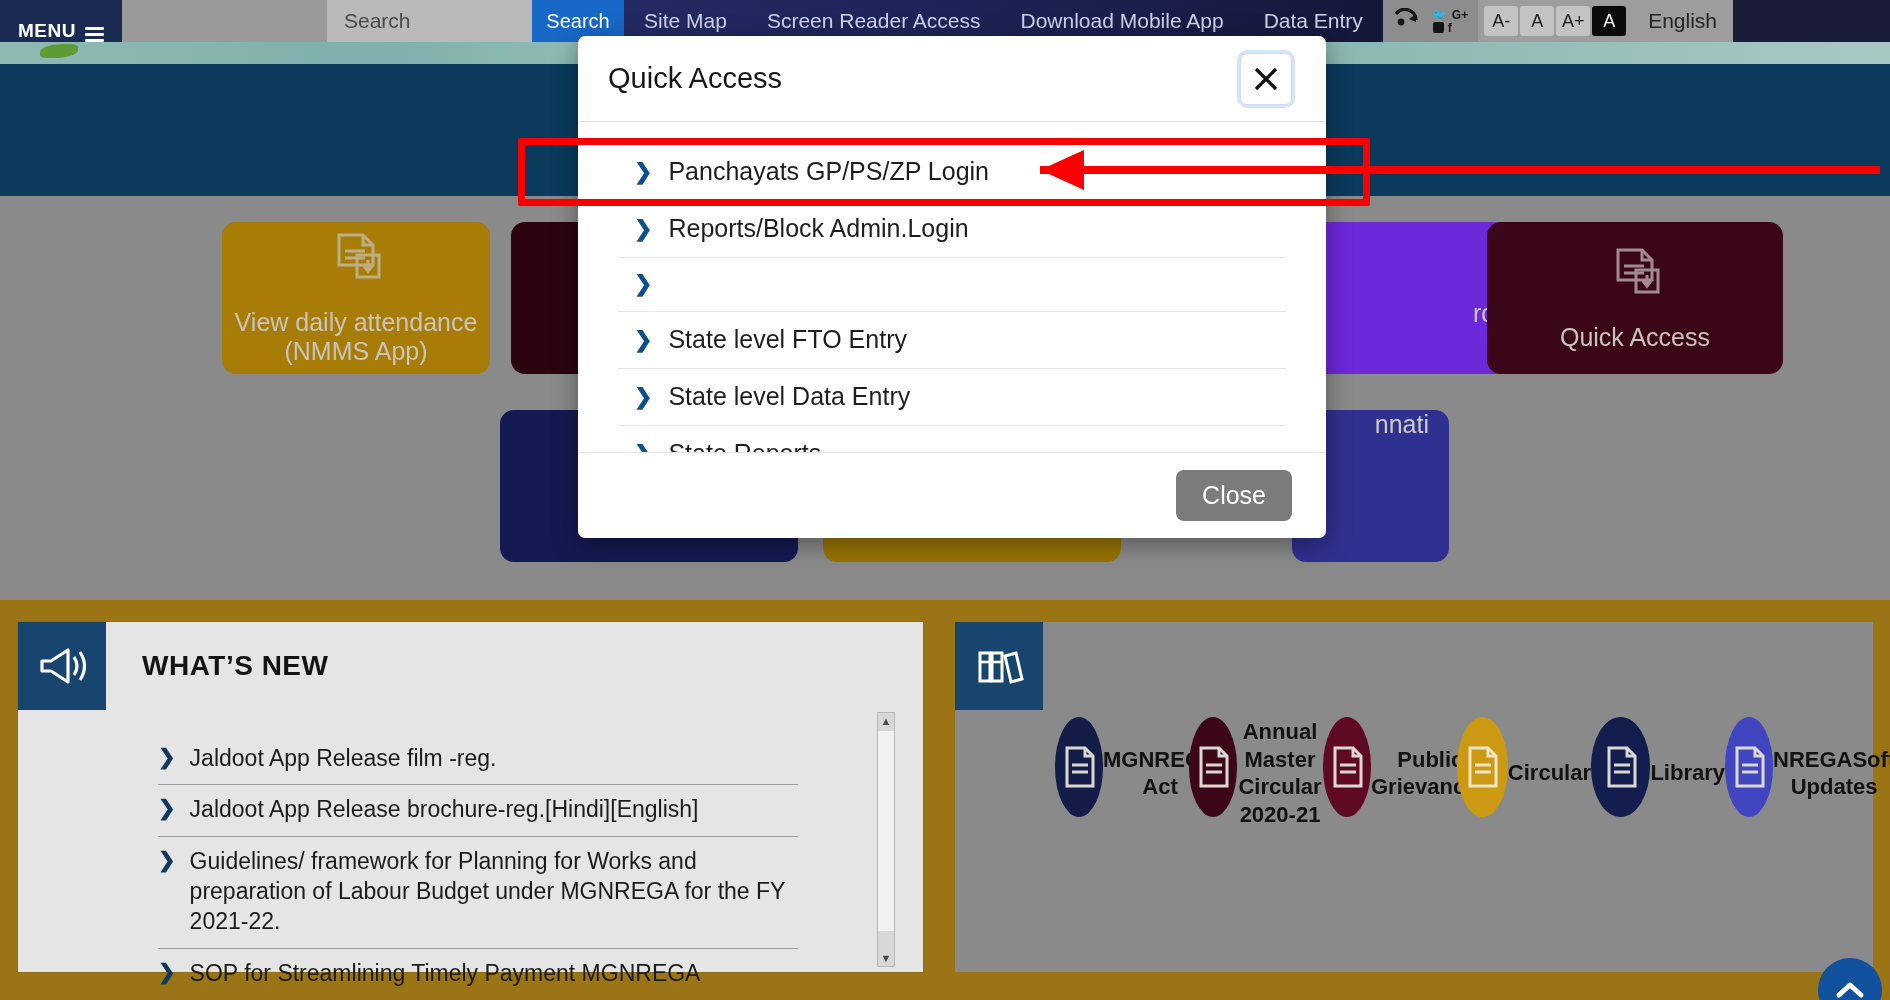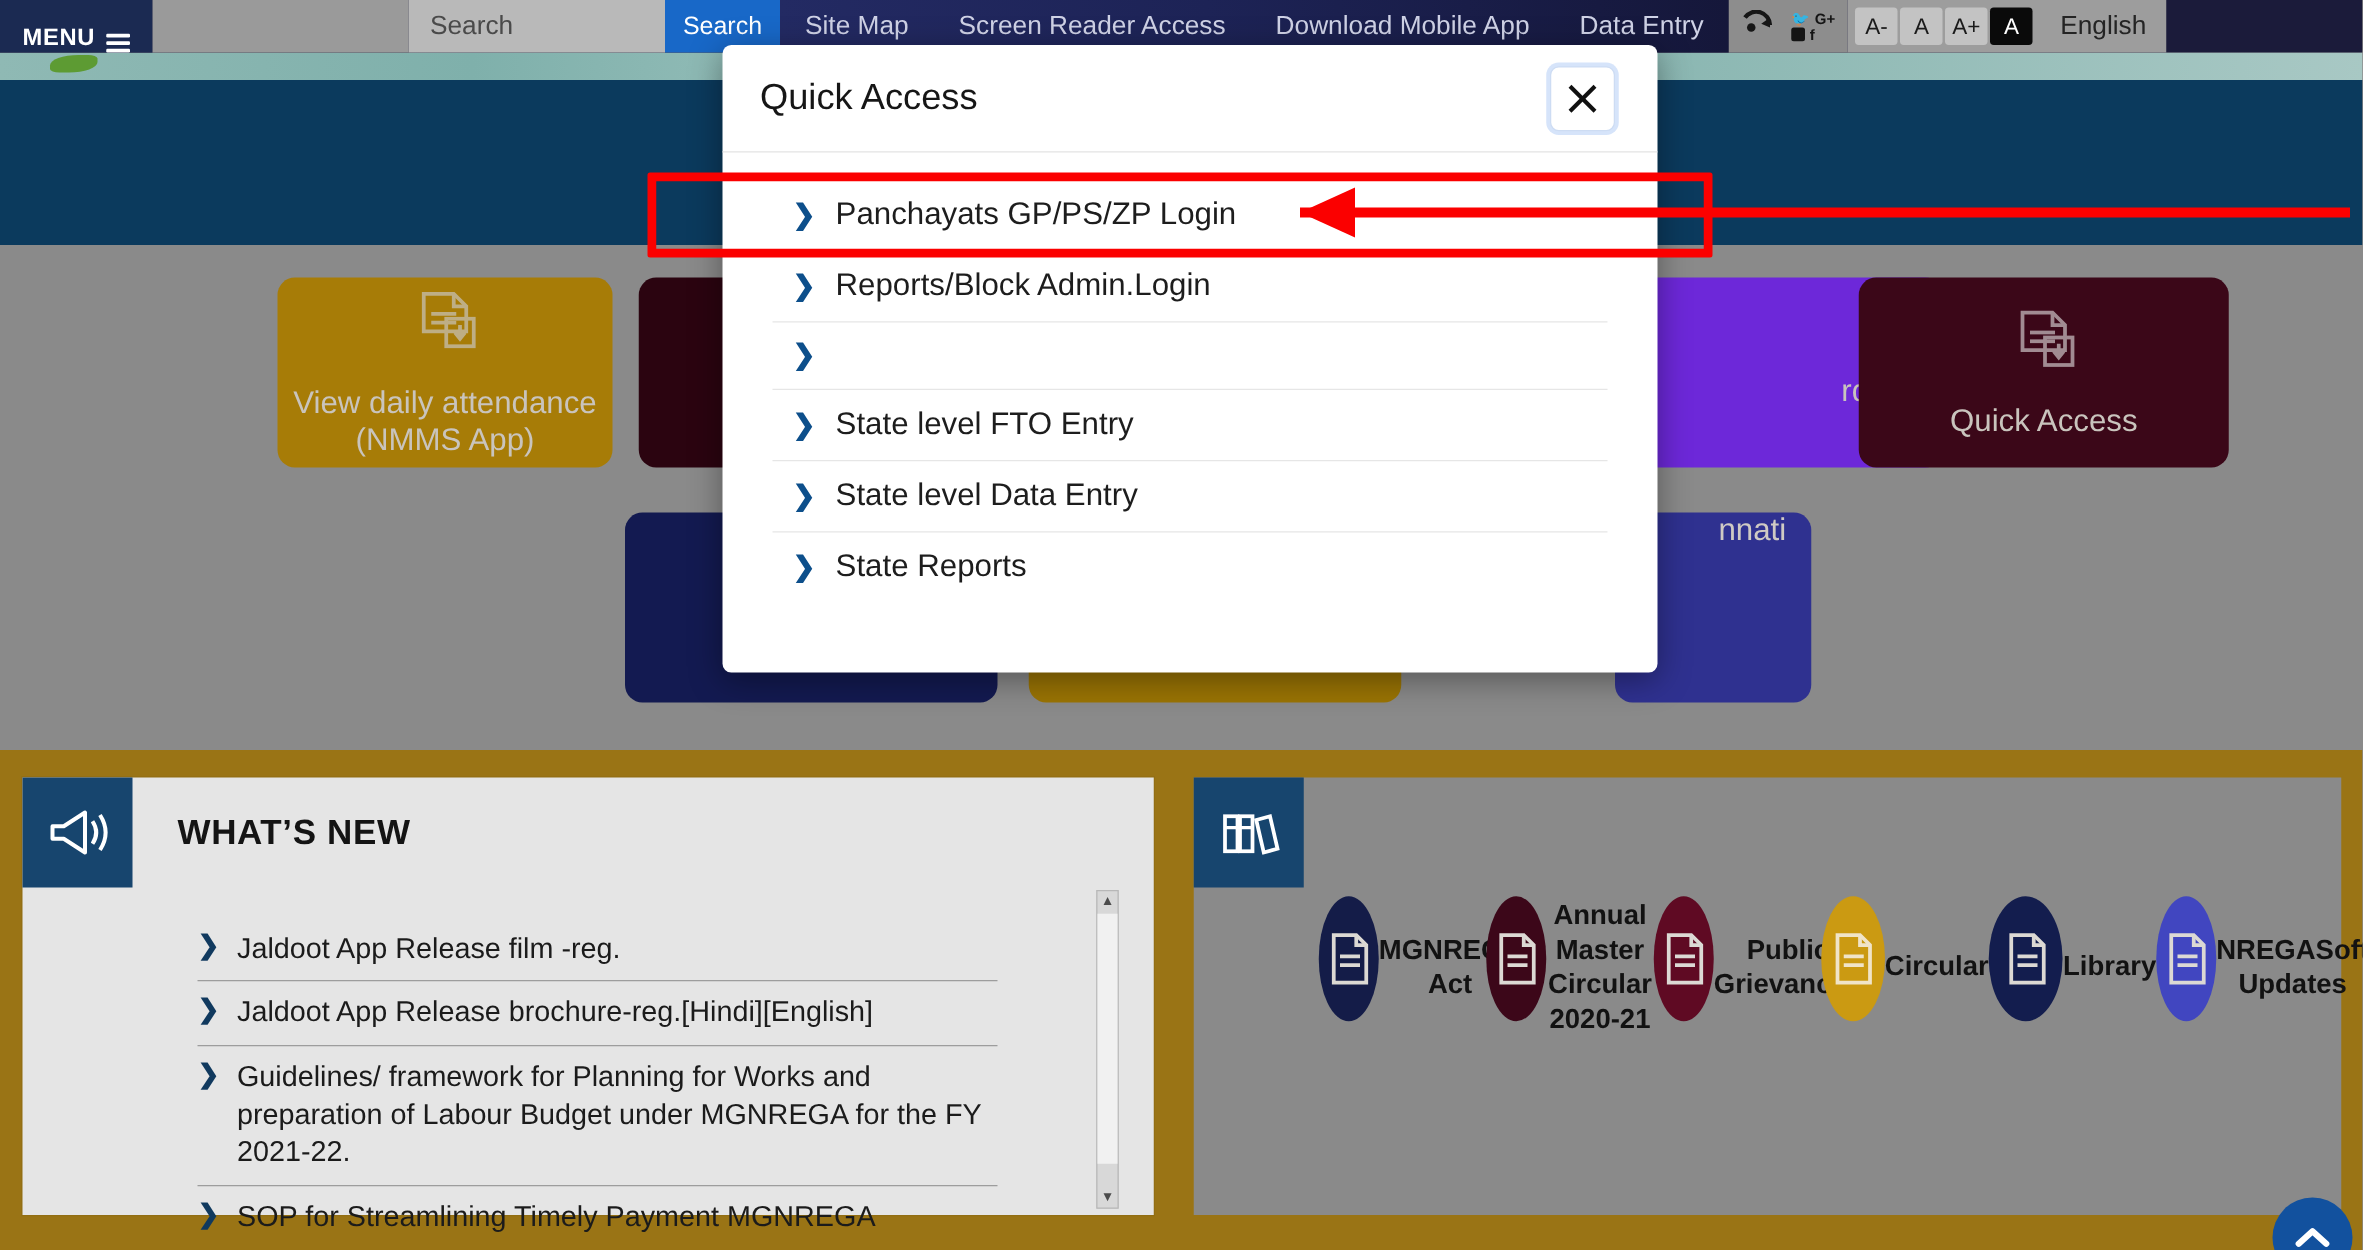--- a/index.html
+++ b/index.html
@@ -468,19 +468,22 @@
       </div>
       <div class="ql-item">
         <span class="ql-chev">❯</span>
         <span>State level Data Entry</span>
       </div>
       <div class="ql-item">
         <span class="ql-chev">❯</span>
         <span>State Reports</span>
       </div>
     </div>
+    <div class="modal-foot">
+      <button class="close-btn">Close</button>
+    </div>
   </div>
 
   <div class="hl-box"></div>
   <div class="arrow-line"></div>
   <div class="arrow-head"></div>
 
 </div>
 
 </body></html>

